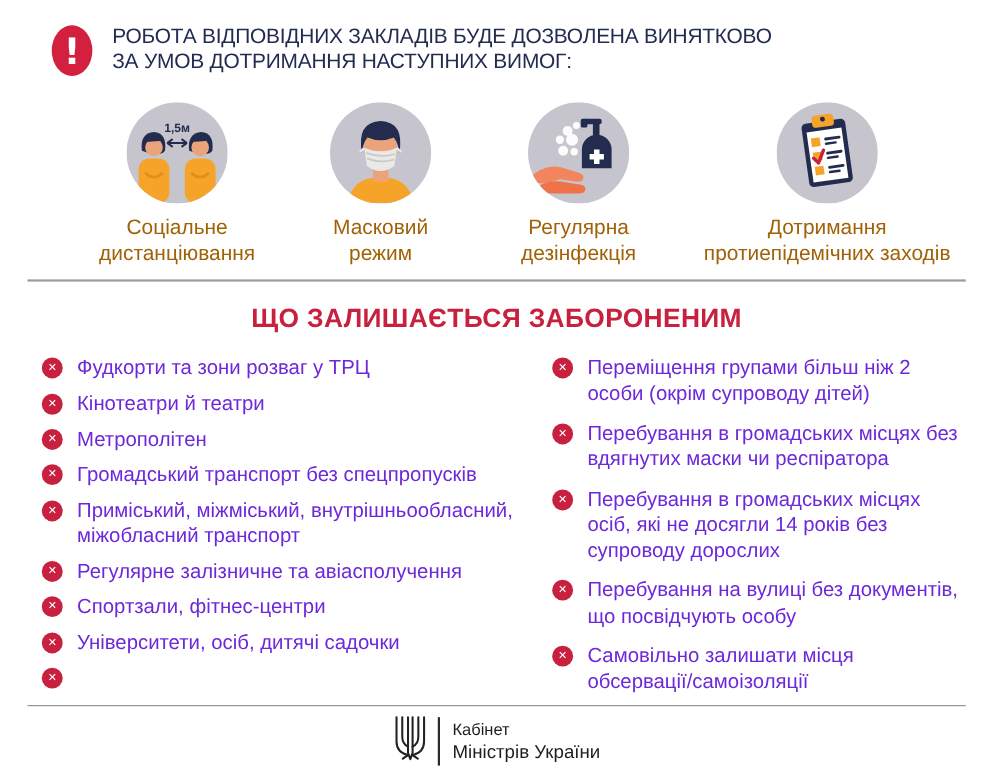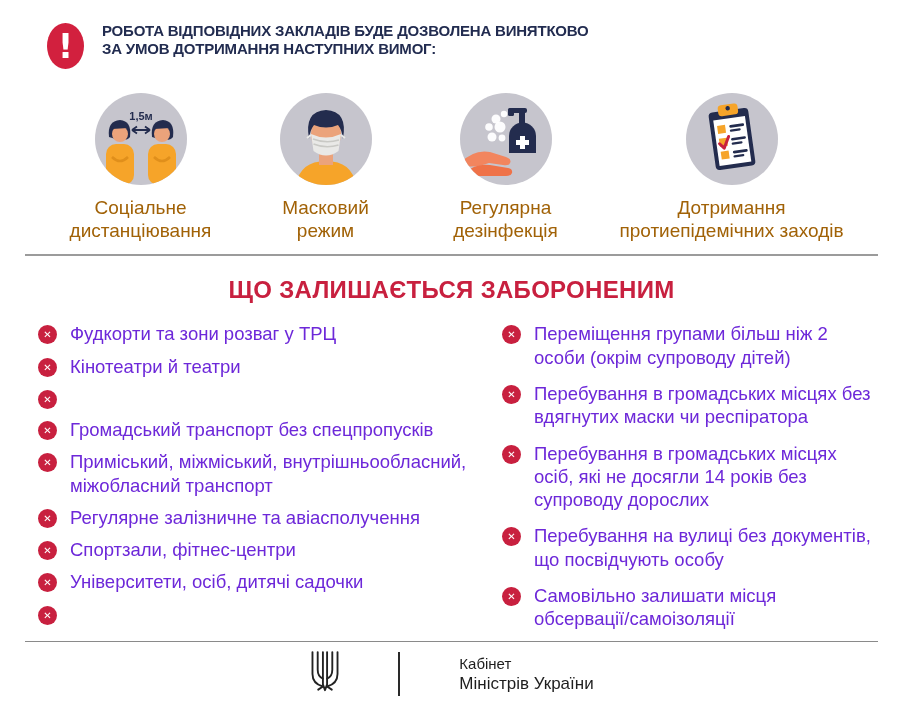--- a/index.html
+++ b/index.html
@@ -15,27 +15,27 @@
   
   .header { display: flex; align-items: flex-start; padding: 20px 30px 0 47px; }
   .alert-icon {
     width: 37px; height: 46px; flex-shrink: 0;
     background: #d2203e; border-radius: 50%;
     color: #fff; display: flex; align-items: center; justify-content: center;
     font-size: 33px; font-weight: bold; margin-top: 3px;
     font-family: "DejaVu Sans", sans-serif;
   }
   .header-text {
-    margin-left: 18px; color: #222c50; font-weight: bold;
-    font-size: 15px; line-height: 1.22; letter-spacing: -0.2px;
+    margin-left: 18px; color: #222c50; font-weight: normal;
+    font-size: 19px; line-height: 1.22; letter-spacing: -0.2px;
     padding-top: 2px;
   }
 
   
-  .req-row { display: flex; justify-content: center; padding: 24px 20px 0 20px; }
+  .req-row { display: flex; justify-content: flex-end; padding: 24px 20px 0 20px; }
   .req-item { display: flex; flex-direction: column; align-items: center; text-align: center; }
   .req-item.w1 { width: 200px; }
   .req-item.w2 { width: 170px; }
   .req-item.w3 { width: 190px; }
   .req-item.w4 { width: 262px; }
   .req-circle svg { width: 92px; height: 92px; display: block; }
   .req-label { margin-top: 11px; font-size: 19px; color: #a16207; line-height: 1.22; }
   .req-item.w2 .req-label { max-width: 100px; }
   .req-item.w3 .req-label { max-width: 125px; }
   .req-item.w4 .req-label { max-width: 250px; }
@@ -58,21 +58,21 @@
     width: 19px; height: 19px; border-radius: 50%; background: #c8203f;
     color: #fff; display: flex; align-items: center; justify-content: center;
     font-size: 10px; font-weight: bold; flex-shrink: 0; margin-top: 3px;
     font-family: "DejaVu Sans", sans-serif;
   }
   .p-text { margin-left: 13px; font-size: 18.5px; color: #6d28d9; line-height: 1.26; }
 
   
   .footer { position: absolute; bottom: 0; left: 0; right: 0; }
   .footer-line { border-top: 1px solid #8a8a8a; margin: 0 25px; }
-  .footer-content { display: flex; justify-content: center; align-items: center; padding: 8px 0 12px; gap: 48px; }
+  .footer-content { display: flex; justify-content: center; align-items: center; padding: 8px 0 12px; }
   .trident svg { width: 32px; height: 48px; display: block; }
   .footer-sep { width: 2px; height: 44px; background: #2a2a2a; margin: 0 11px 0 9px; }
   .org-name { color: #1e1e1e; }
   .org-line1 { font-size: 15px; line-height: 1.3; }
   .org-line2 { font-size: 17px; font-weight: normal; line-height: 1.2; }
 </style>
 </head>
 <body>
 
 <div class="header">
@@ -214,20 +214,21 @@
     <div class="p-item">
       <span class="x-icon">✕</span>
       <span class="p-text">Фудкорти та зони розваг у ТРЦ</span>
     </div>
     <div class="p-item">
       <span class="x-icon">✕</span>
       <span class="p-text">Кінотеатри й театри</span>
     </div>
     <div class="p-item">
       <span class="x-icon">✕</span>
+      <span class="p-text">Метрополітен</span>
     </div>
     <div class="p-item">
       <span class="x-icon">✕</span>
       <span class="p-text">Громадський транспорт без спецпропусків</span>
     </div>
     <div class="p-item">
       <span class="x-icon">✕</span>
       <span class="p-text">Приміський, міжміський, внутрішньообласний, міжобласний транспорт</span>
     </div>
     <div class="p-item">

